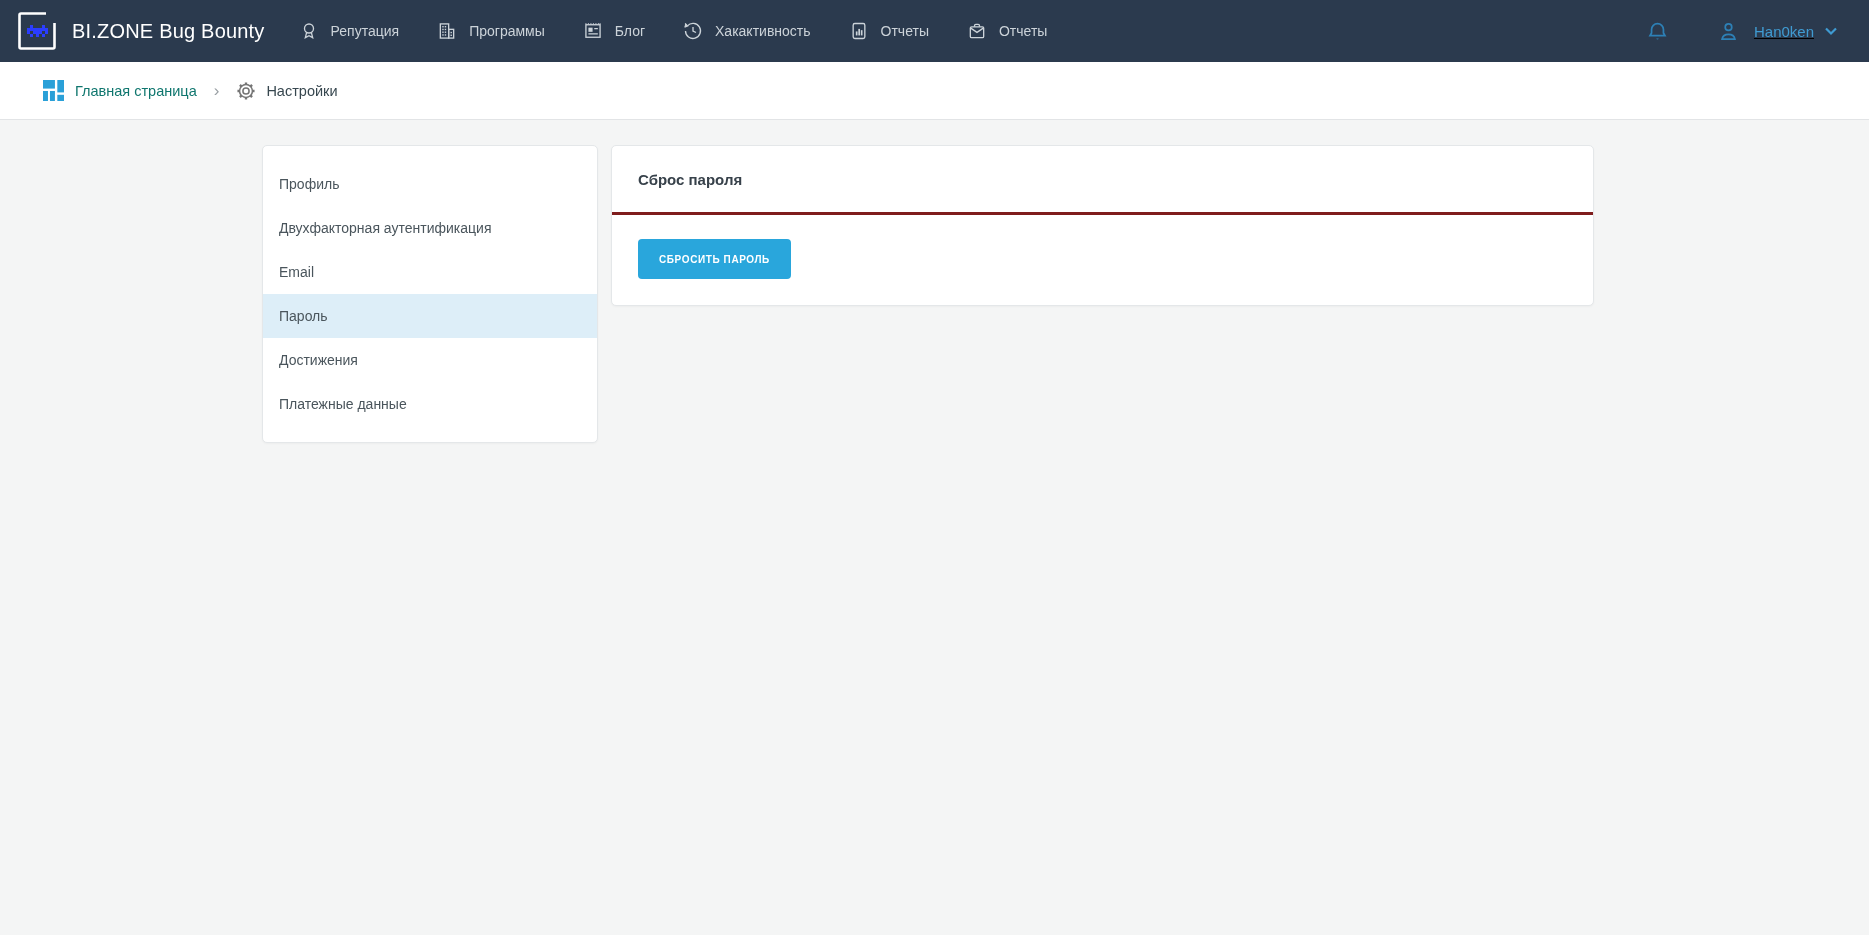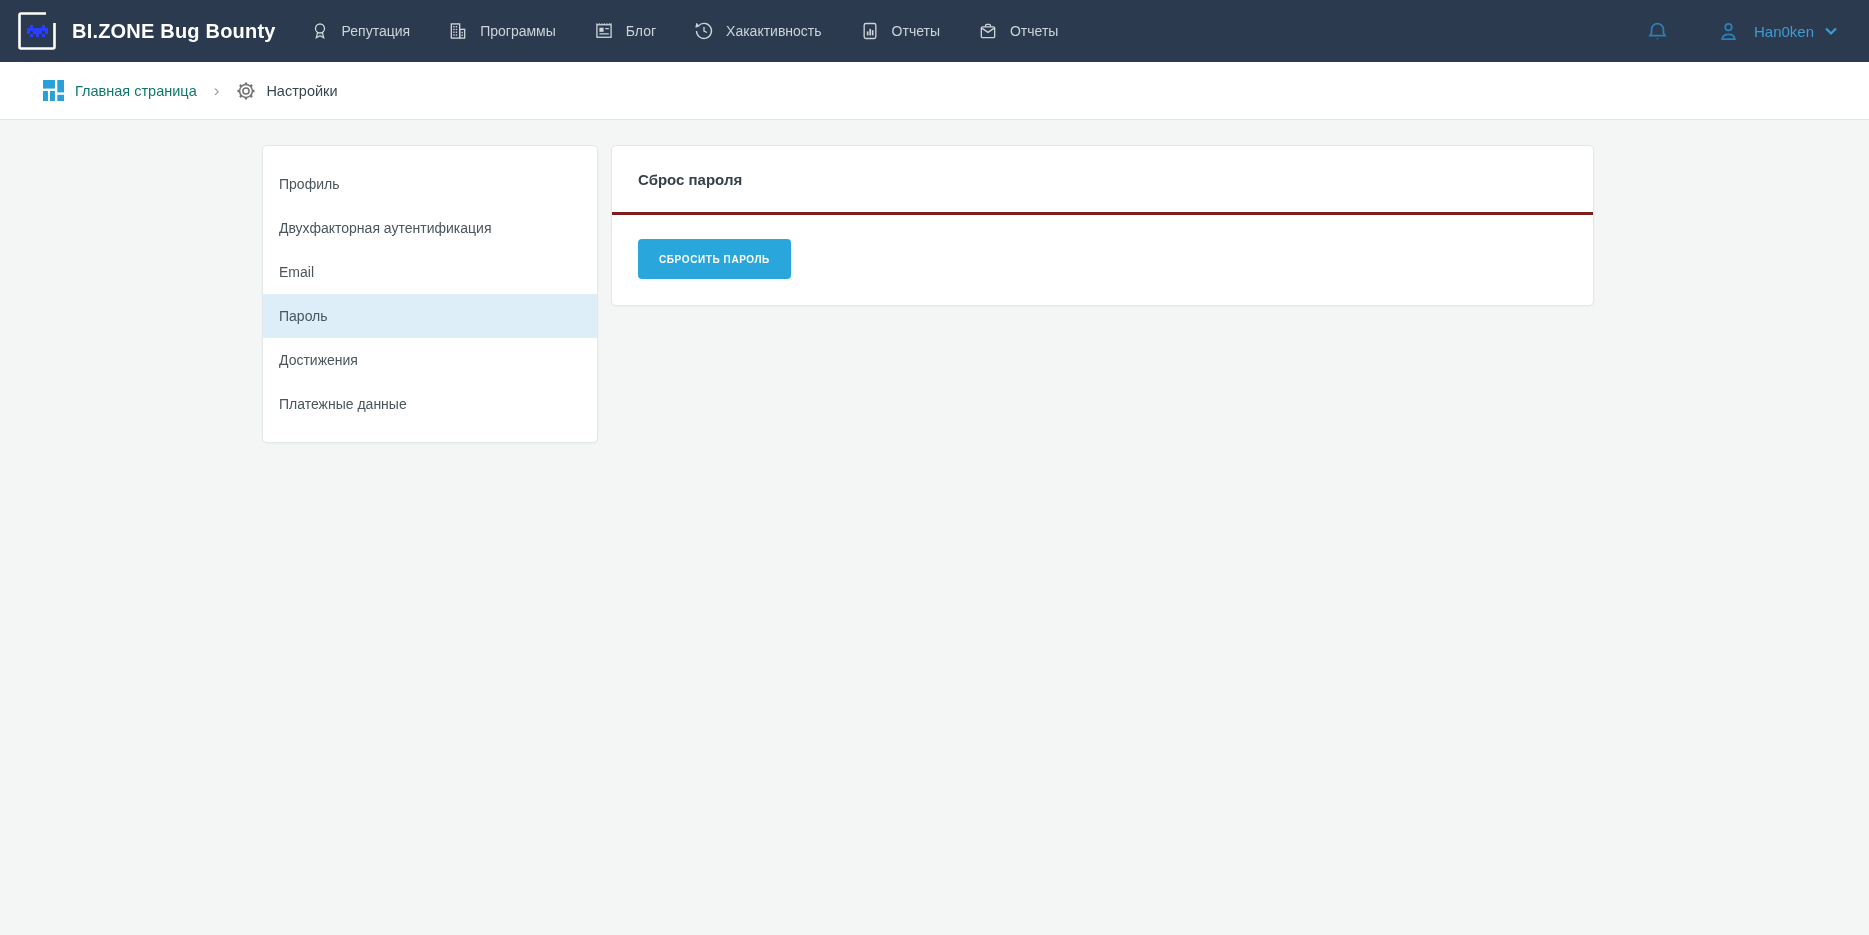--- a/index.html
+++ b/index.html
@@ -20,21 +20,21 @@
   }
   .logo-box {
     width: 42px; height: 42px;
     position: relative;
     flex: 0 0 auto;
     cursor: pointer;
   }
   .brand {
     color: #ffffff;
     font-size: 20px;
-    font-weight: 700;
+    font-weight: 400;
     margin-left: 14px;
     letter-spacing: 0.2px;
     white-space: nowrap;
     cursor: pointer;
   }
   .main-nav {
     display: flex;
     align-items: center;
     margin-left: 34px;
   }
@@ -56,20 +56,21 @@
     margin-left: auto;
     display: flex;
     align-items: center;
   }
   .bell-wrap { cursor: pointer; display: flex; align-items: center; }
   .user-wrap {
     display: flex;
     align-items: center;
     margin-left: 48px;
     cursor: pointer;
+    text-decoration: underline;
   }
   .user-name {
     color: #3f9bd2;
     font-size: 15px;
     margin-left: 14px;
     margin-right: 9px;
   }
 
   
   .breadcrumb-bar {

